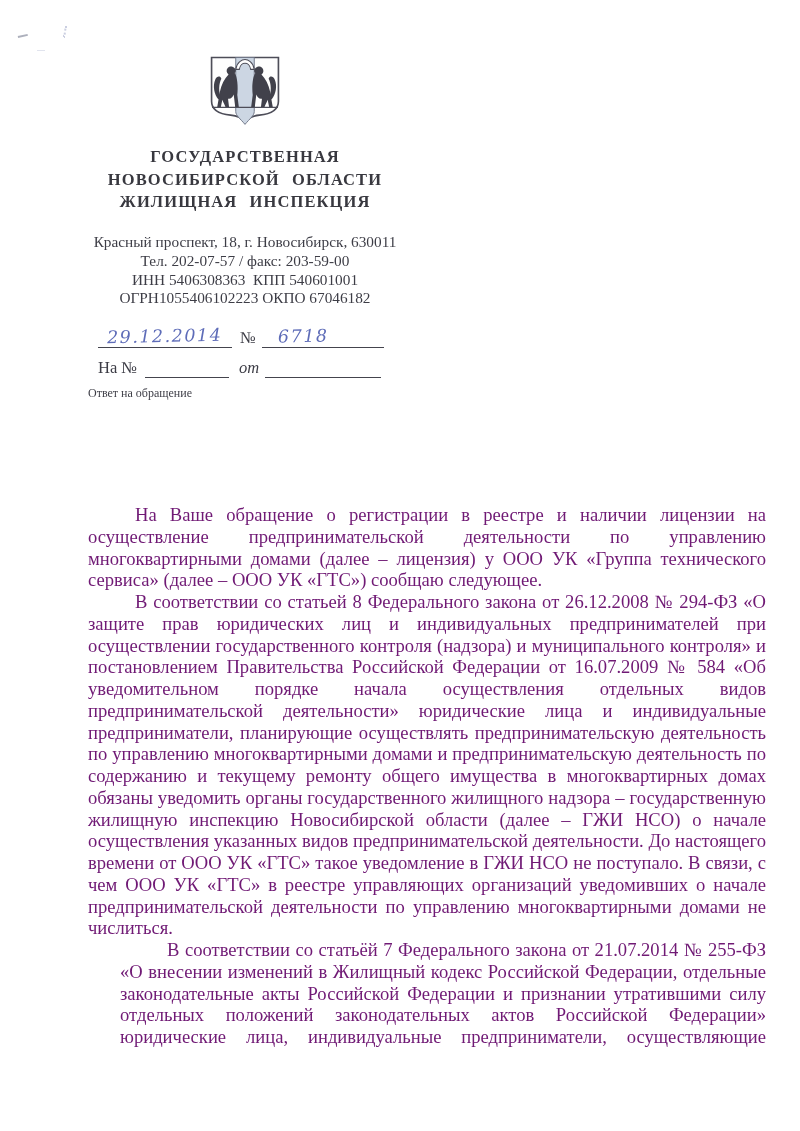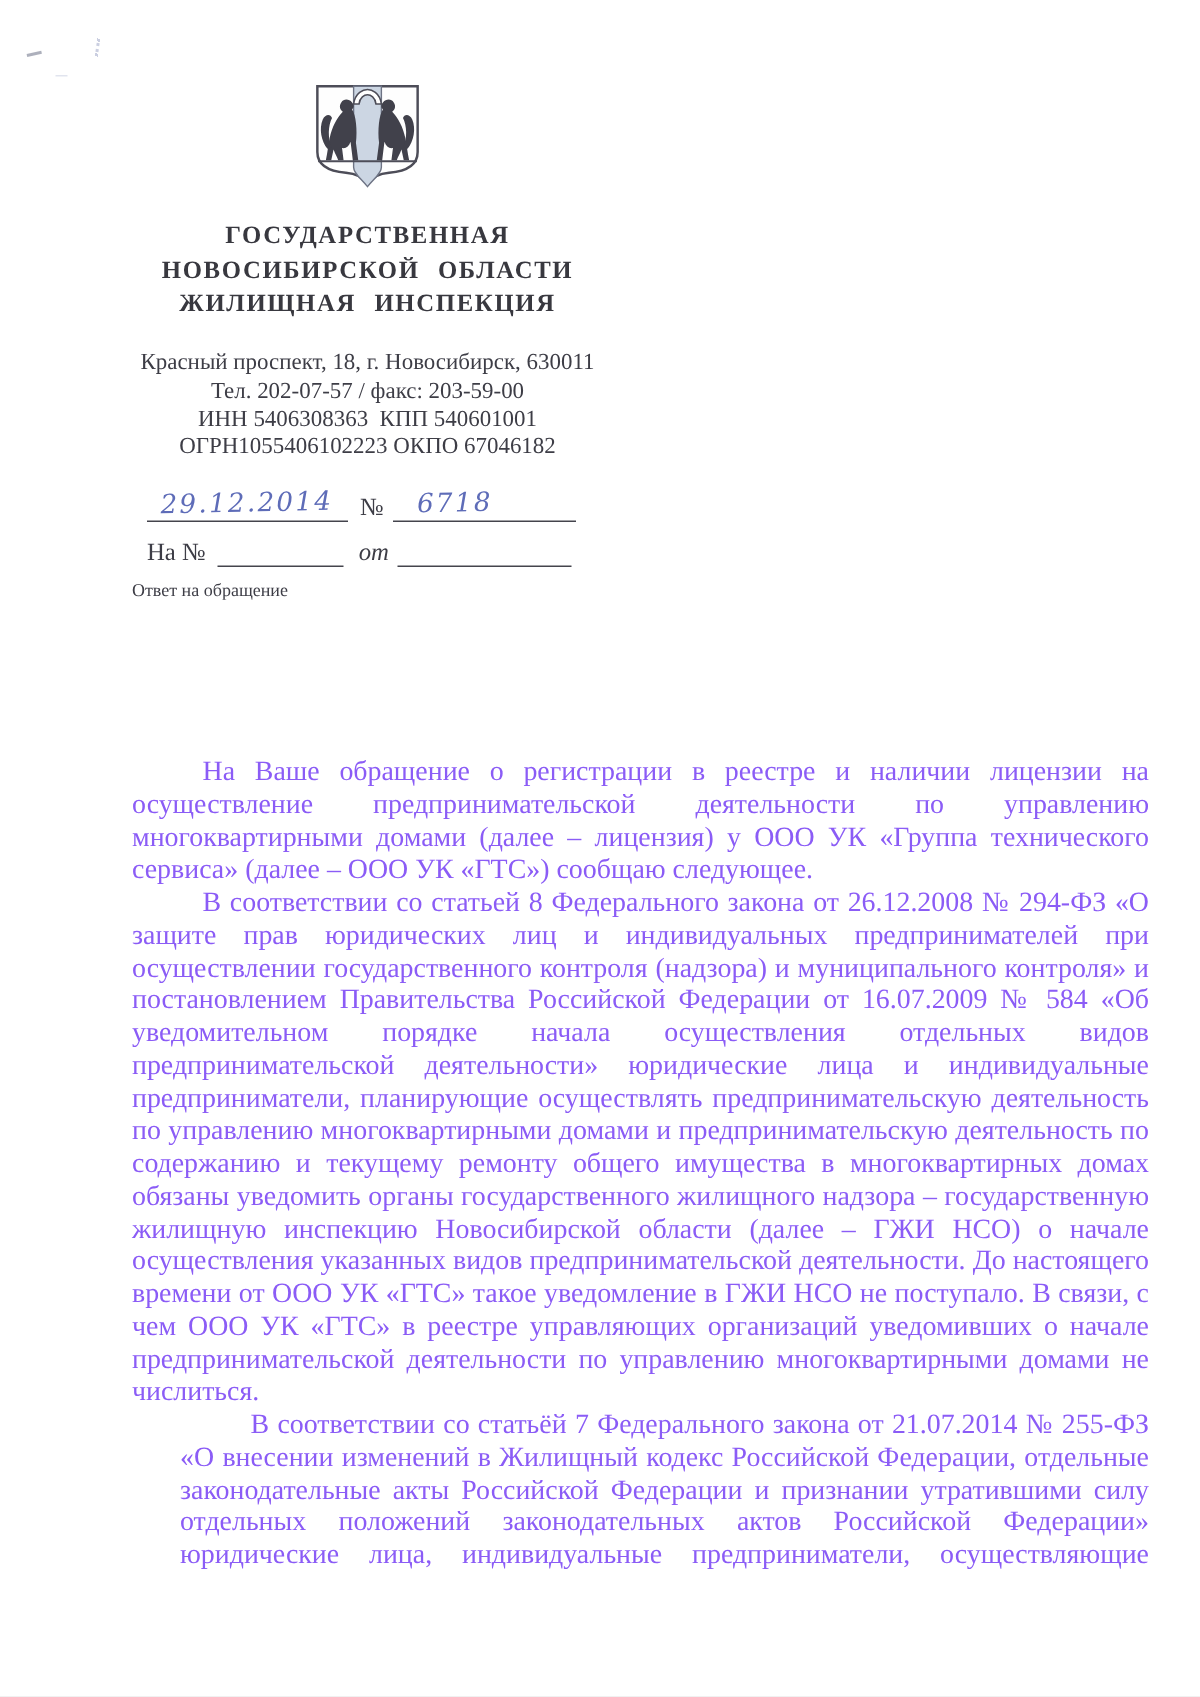--- a/index.html
+++ b/index.html
@@ -54,21 +54,21 @@
   .subject{position:absolute;left:88px;top:386px;font-size:12px;color:#3d3d46;}
 
   
   .body-text{position:absolute;left:88px;top:504px;width:678px;}
   .body-text p{
     margin:0;
     font-size:18.6px;
     line-height:21.75px;
     text-indent:47px;
     text-align:justify;
-    color:#8b5cf6;
+    color:#701a75;
   }
   .body-text p.cutoff{text-align-last:justify;margin-left:32px;}
 </style>
 </head>
 <body>
 
 <div class="page">
 
   <div class="artifact artifact-1"></div>
   <div class="artifact artifact-2"></div>

